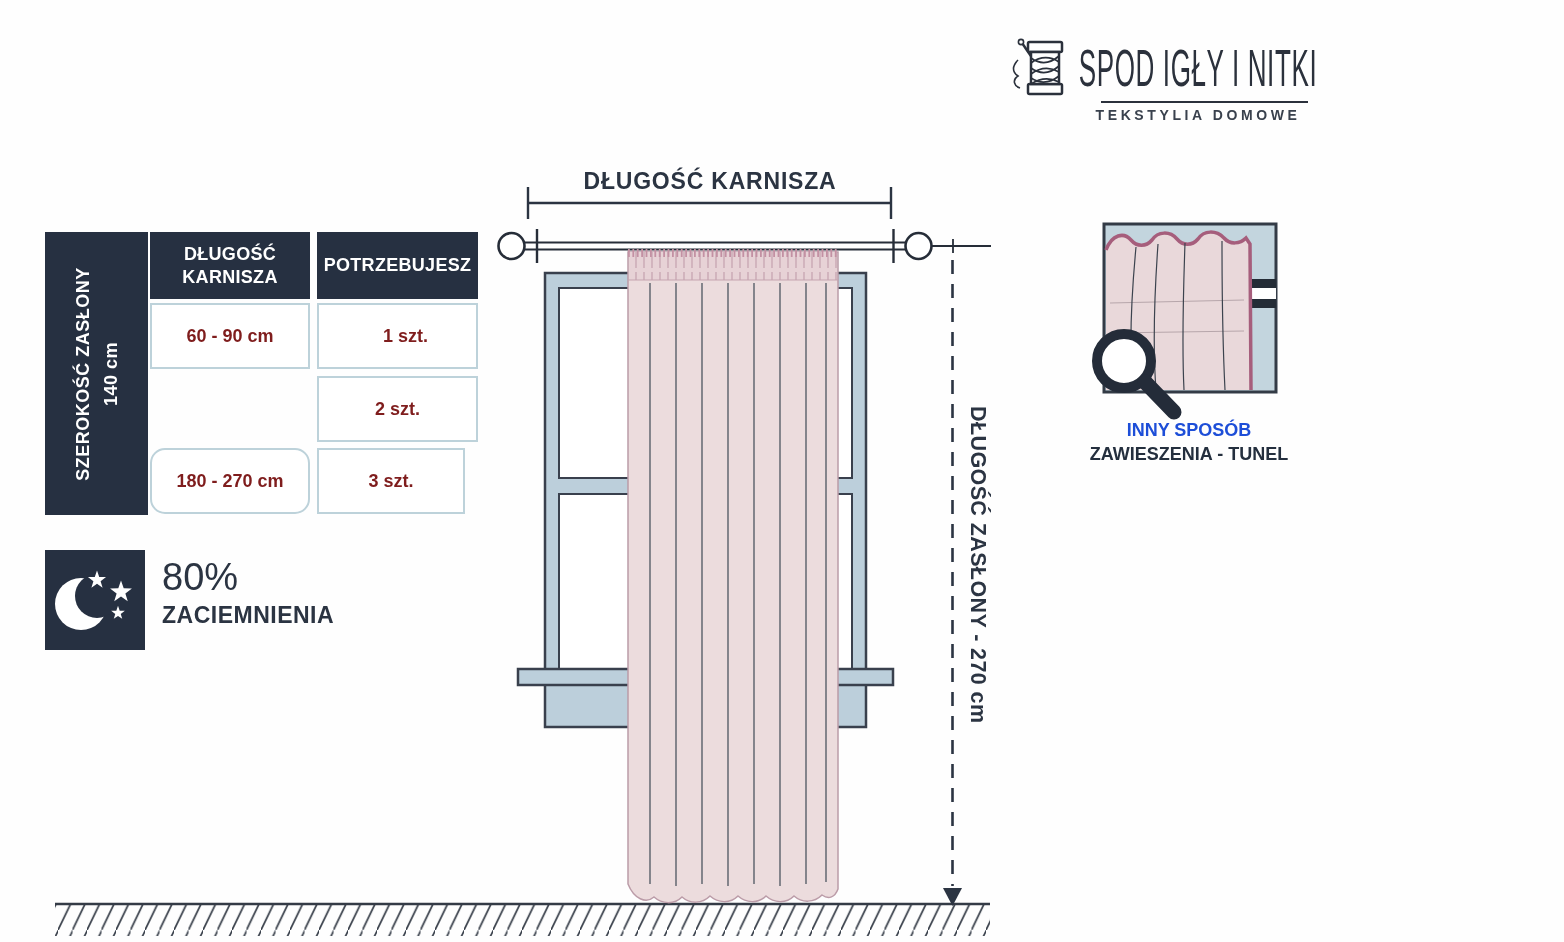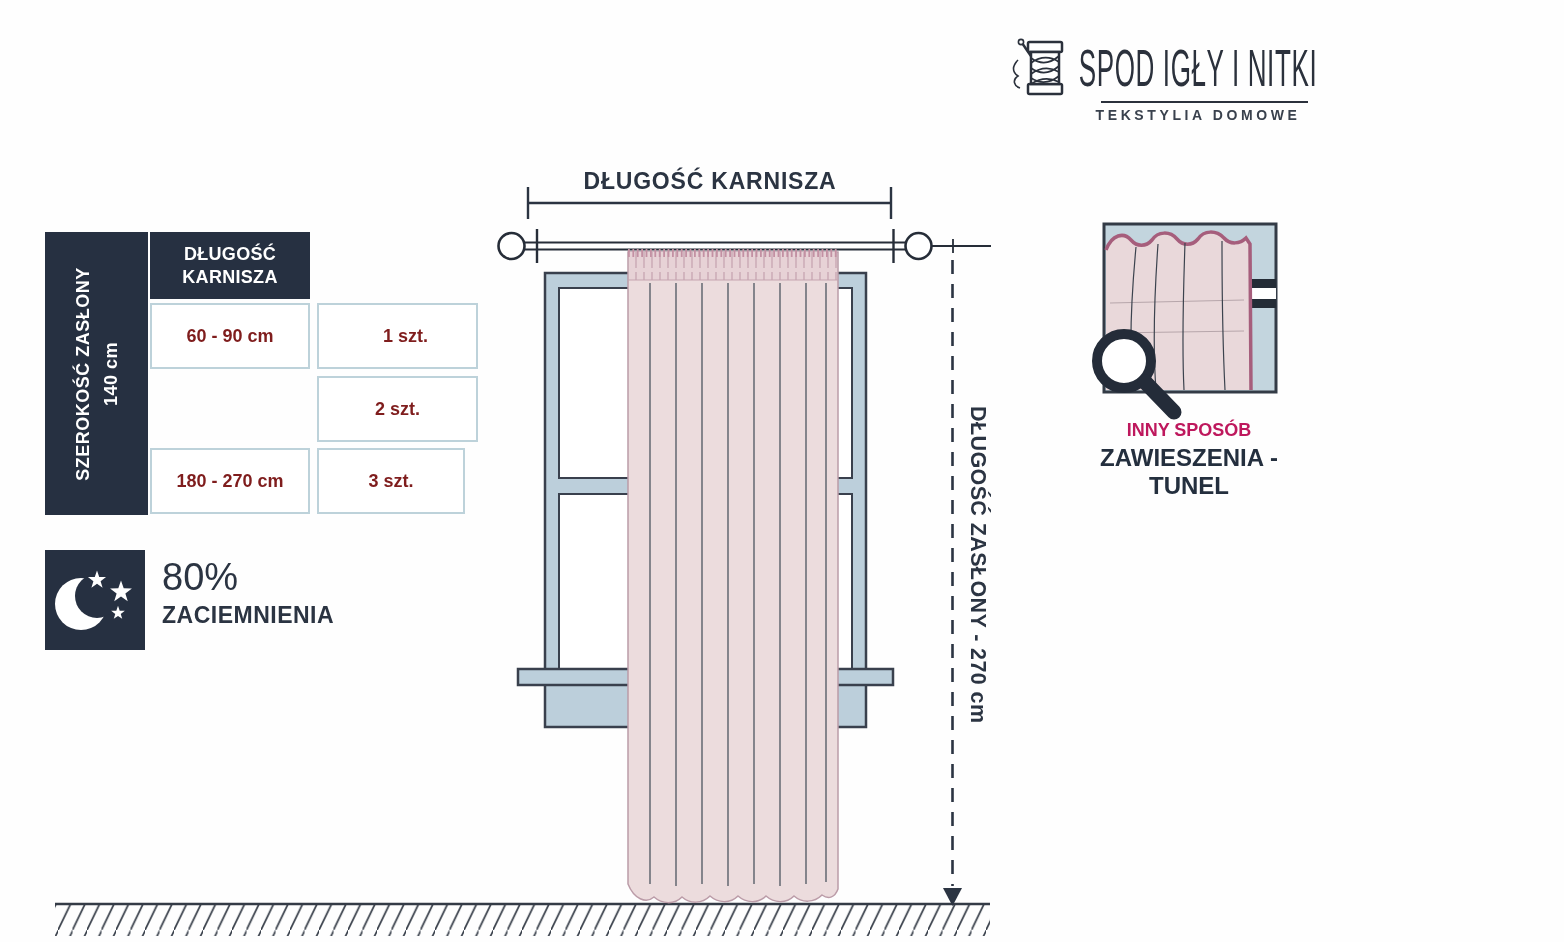--- a/index.html
+++ b/index.html
@@ -25,21 +25,21 @@
   .thead{background:#263041;color:#fff;display:flex;align-items:center;justify-content:center;
     text-align:center;font-weight:800;font-size:18px;line-height:1.25;letter-spacing:.3px;}
   .tcell{background:#fff;border:2px solid #bdd2da;display:flex;align-items:center;justify-content:center;
     font-weight:800;font-size:18px;color:#7f1d1d;box-sizing:border-box;}
   .h1{left:150px;top:232px;width:160px;height:67px;}
   .h2{left:317px;top:232px;width:161px;height:67px;}
   .r1c1{left:150px;top:303px;width:160px;height:66px;}
   .r1c2{left:317px;top:303px;width:161px;height:66px;padding-left:16px;}
   .r2c1{left:150px;top:376px;width:160px;height:66px;}
   .r2c2{left:317px;top:376px;width:161px;height:66px;}
-  .r3c1{left:150px;top:448px;width:160px;height:66px;}
+  .r3c1{left:150px;top:448px;width:160px;height:66px;border-radius:15px;}
   .r3c2{left:317px;top:448px;width:148px;height:66px;}
 
   
   .badge{left:45px;top:550px;width:100px;height:100px;background:#263041;}
   .pct{left:162px;top:556px;font-size:38px;font-weight:400;color:#2b3442;}
   .pct-label{left:162px;top:602px;font-size:23px;font-weight:800;letter-spacing:.5px;color:#2b3442;}
 
   
   .diagram-title{left:480px;top:168px;width:460px;text-align:center;
     font-size:23px;font-weight:800;letter-spacing:.8px;color:#2b3442;}
@@ -54,22 +54,22 @@
     left:1068px;top:42px;width:260px;height:54px;
     display:flex;align-items:center;justify-content:center;
     font-size:42px;font-weight:400;color:#2b313c;white-space:nowrap;
     transform:scale(.62,1.22);transform-origin:center center;letter-spacing:1px;
   }
   .brand-line{left:1101px;top:101px;width:207px;height:2px;background:#2b313c;}
   .brand-tagline{left:1068px;top:107px;width:260px;text-align:center;
     font-size:14px;font-weight:600;letter-spacing:3.6px;color:#39414d;white-space:nowrap;}
 
   
-  .cap1{left:1076px;top:420px;width:226px;text-align:center;font-size:18px;font-weight:800;color:#be185d;}
-  .cap2{left:1076px;top:444px;width:226px;text-align:center;font-size:24px;font-weight:800;color:#242f3e;}
+  .cap1{left:1076px;top:420px;width:226px;text-align:center;font-size:18px;font-weight:800;color:#1d4ed8;}
+  .cap2{left:1076px;top:444px;width:226px;text-align:center;font-size:18px;font-weight:800;color:#242f3e;}
 </style>
 </head>
 <body>
 
 <div class="canvas">
 
   <svg class="abs" style="left:0;top:0;" width="1564" height="942" viewBox="0 0 1564 942">
     <defs>
       <pattern id="hatch" width="14.5" height="31" patternUnits="userSpaceOnUse">
         <line x1="0" y1="31" x2="15" y2="0" stroke="#3a414c" stroke-width="1.7"></line>
@@ -179,20 +179,21 @@
   </svg>
 
   <div class="abs banner">
     <div class="banner-inner">
       <span>SZEROKOŚĆ ZASŁONY</span>
       <span>140 cm</span>
     </div>
   </div>
 
   <div class="abs thead h1">DŁUGOŚĆ KARNISZA</div>
+  <div class="abs thead h2">POTRZEBUJESZ</div>
 
   <div class="abs tcell r1c1">60 - 90 cm</div>
   <div class="abs tcell r1c2">1 szt.</div>
   <div class="abs tcell r2c2">2 szt.</div>
   <div class="abs tcell r3c1">180 - 270 cm</div>
   <div class="abs tcell r3c2">3 szt.</div>
 
   <div class="abs badge">
     <svg width="100" height="100" viewBox="0 0 100 100">
       <circle cx="36" cy="54" r="26" fill="#ffffff"></circle>

